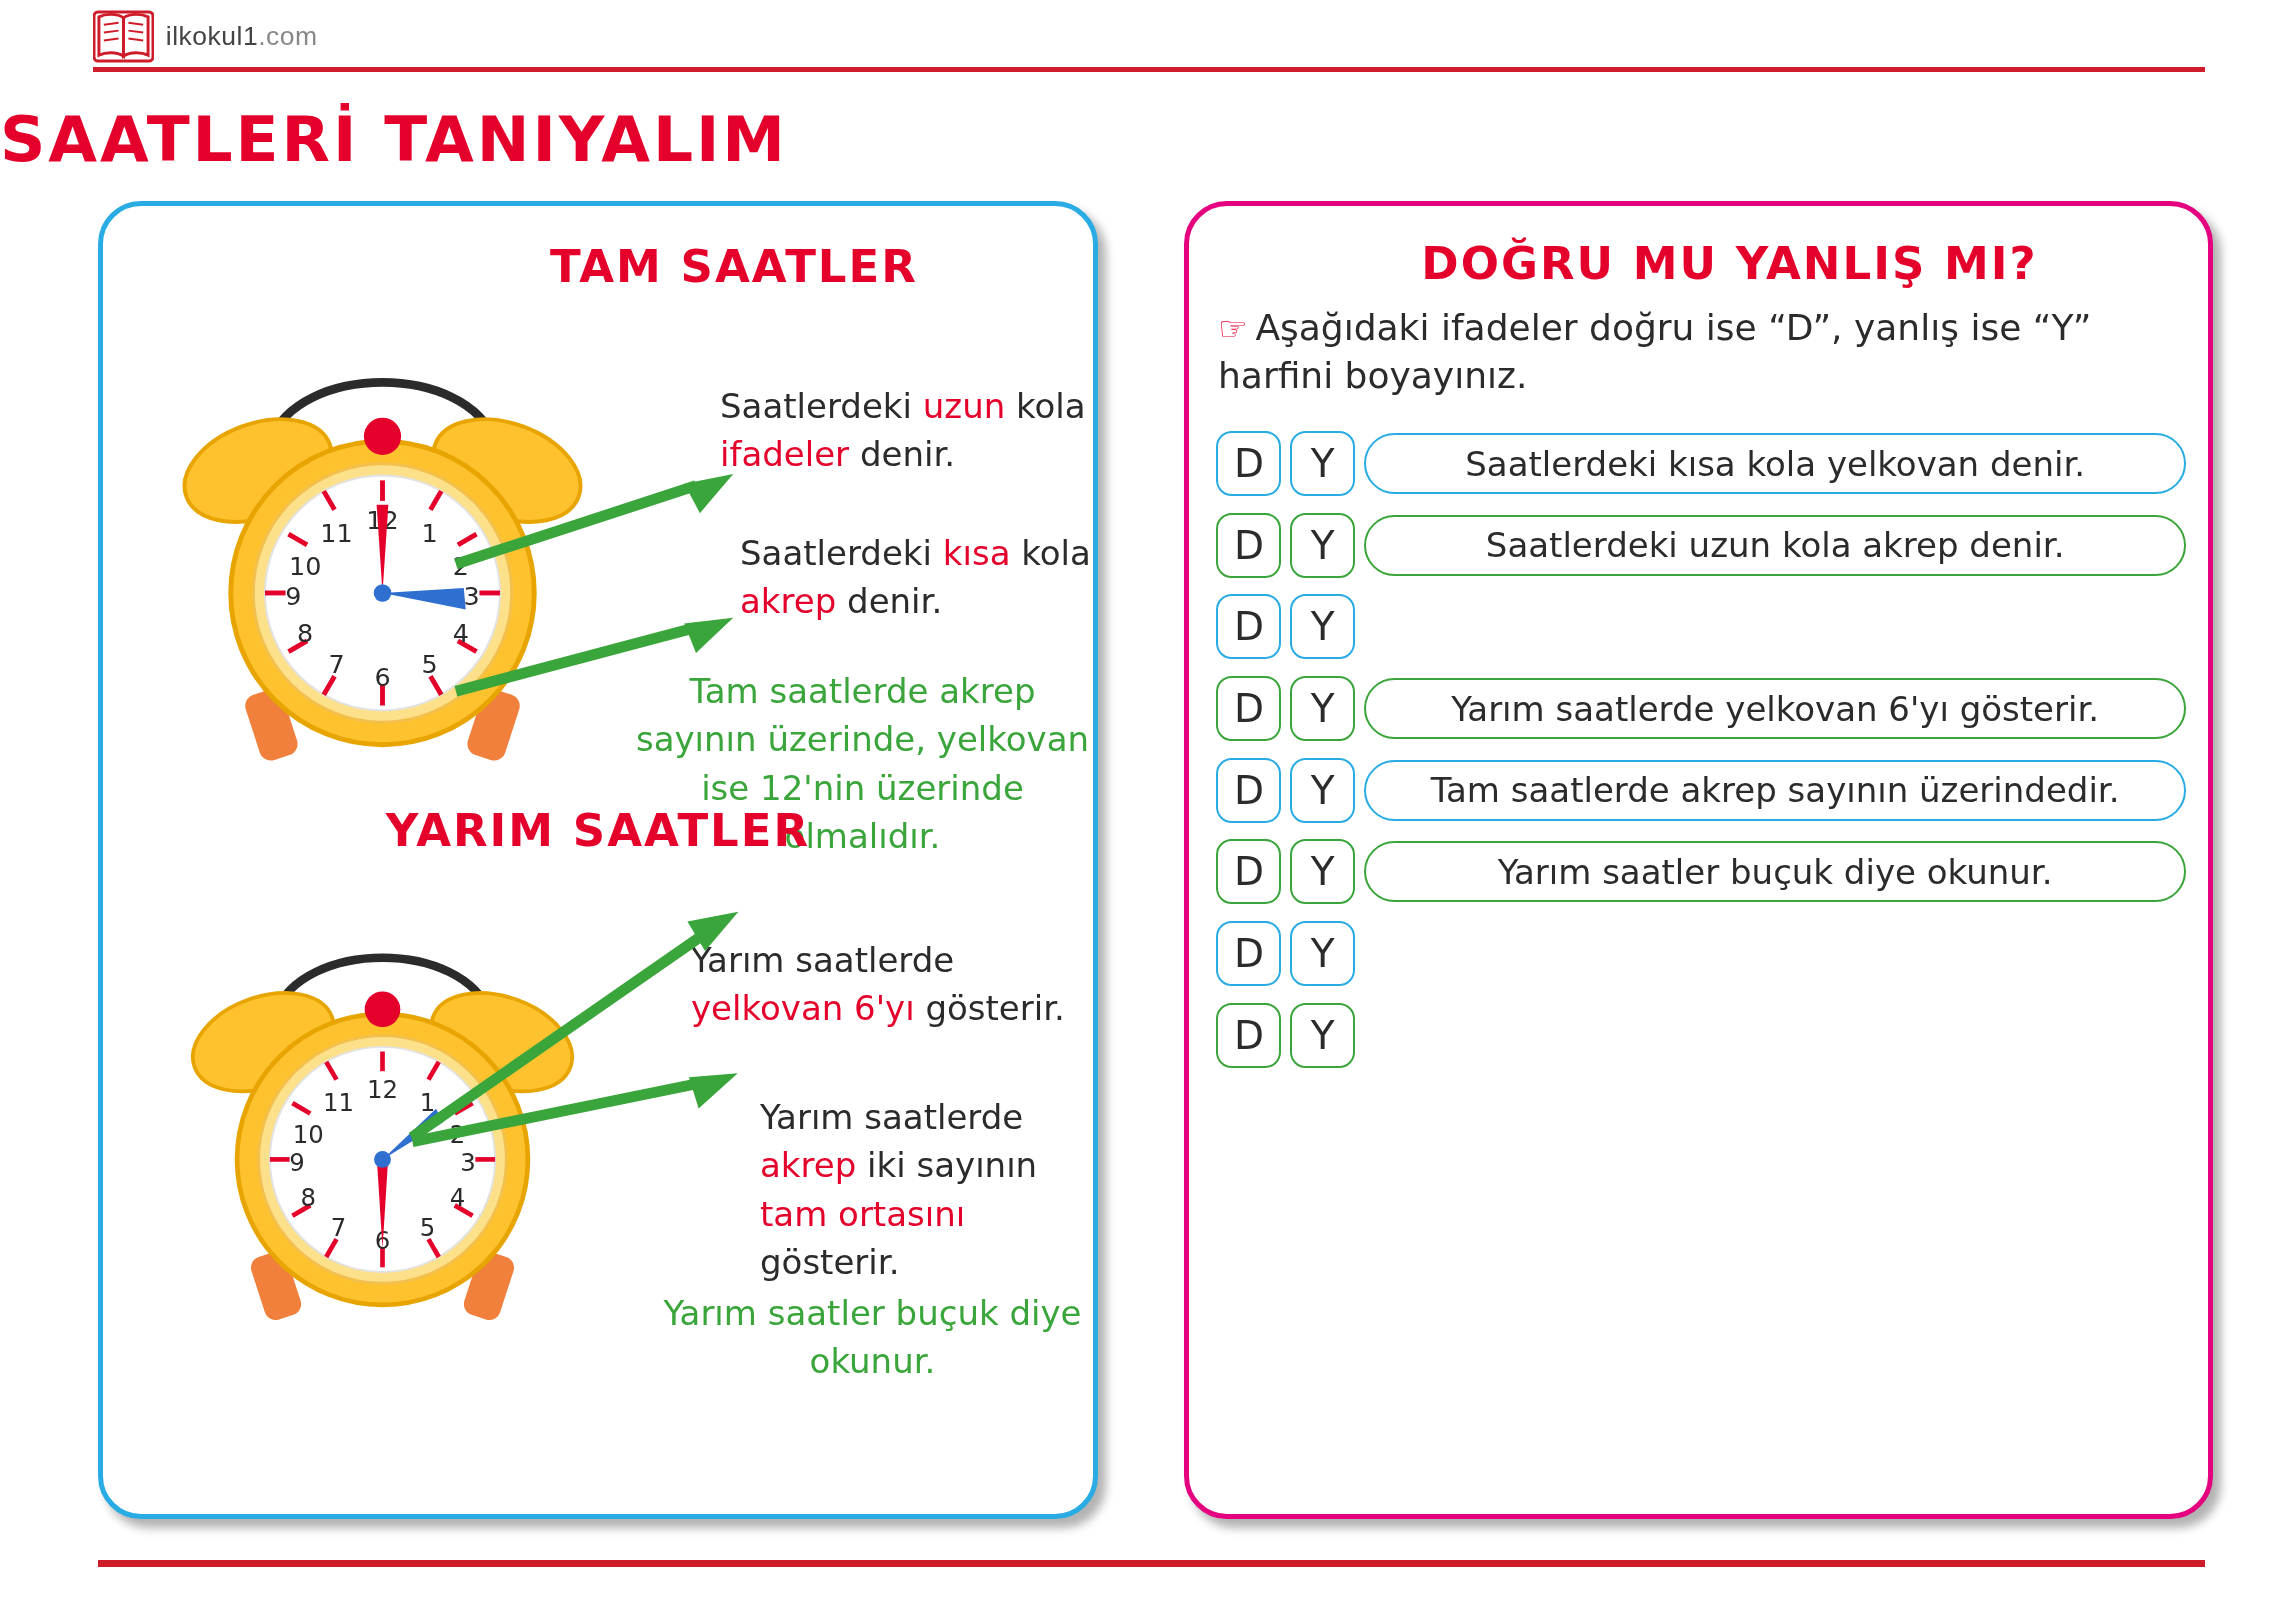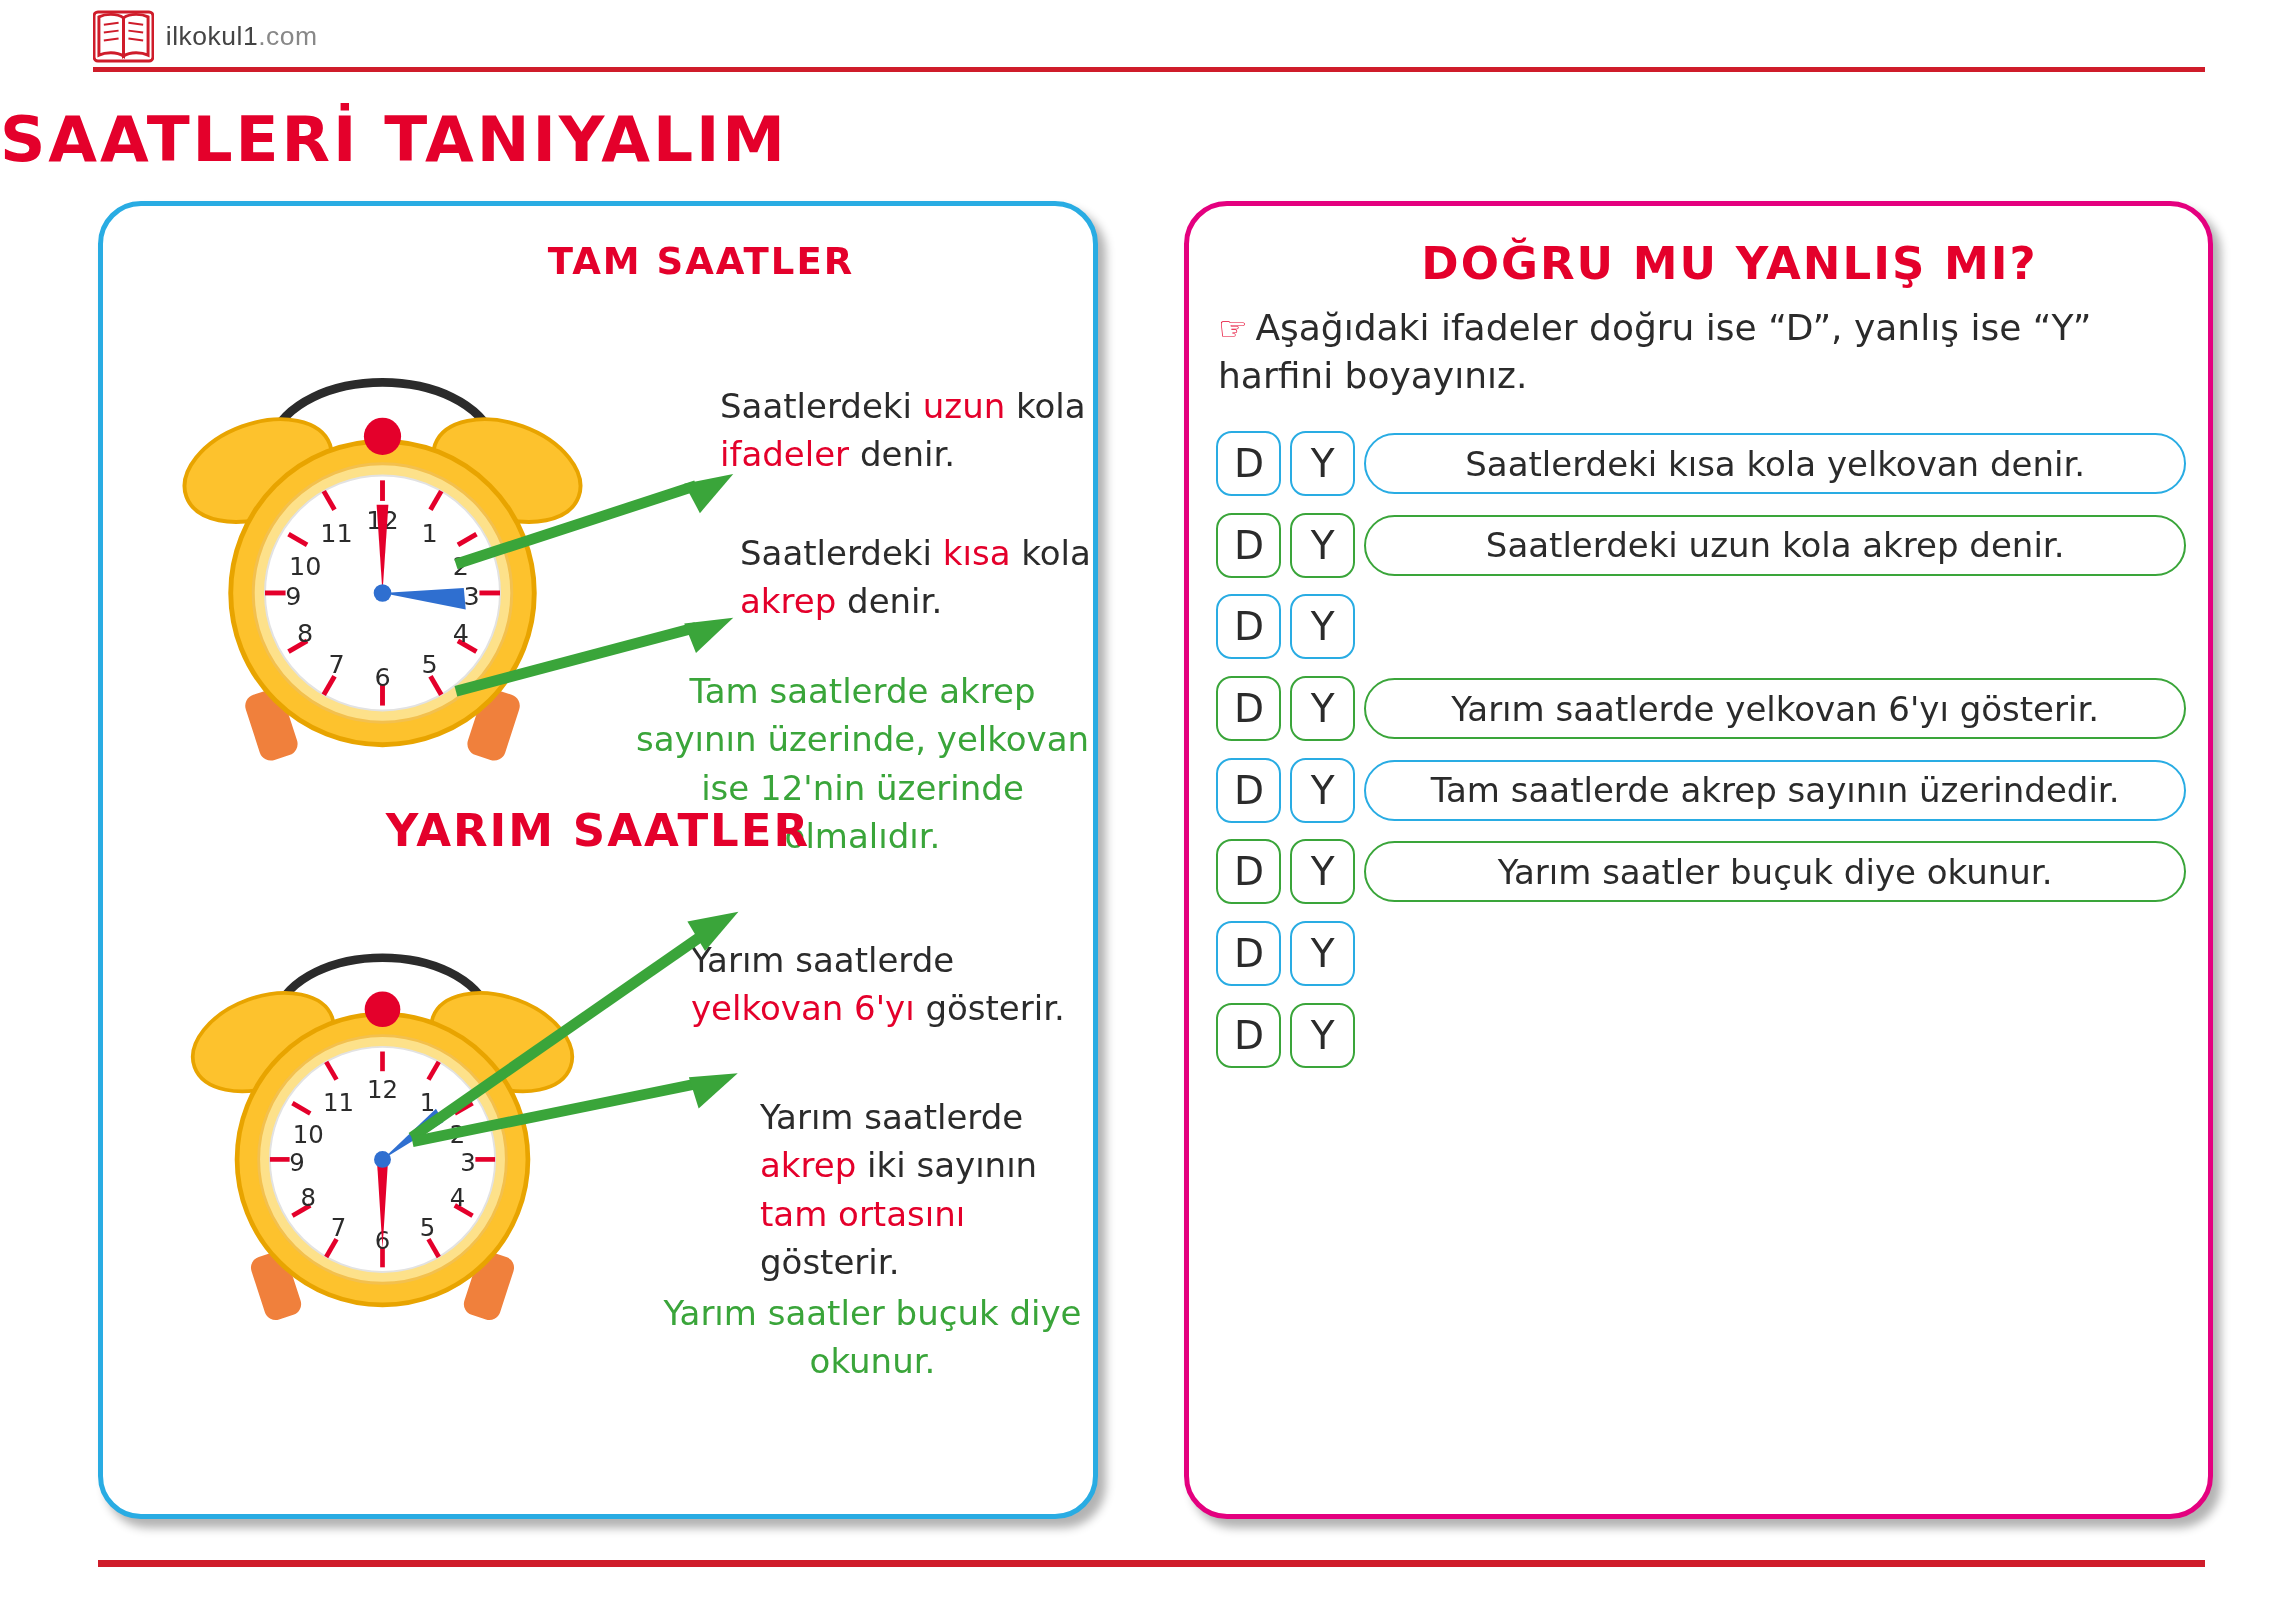--- a/index.html
+++ b/index.html
@@ -83,21 +83,22 @@
     color: #e4002b;
     font-weight: bold;
     font-family: "DejaVu Sans", sans-serif;
     letter-spacing: 2px;
   }
 
   
   .title-tam {
     position: absolute;
     left: 0; top: 34px; width: 1196px;
-    font-size: 37px;
+    font-size: 45px;
+    padding-left: 33px;
   }
   .title-yarim {
     position: absolute;
     left: 0; top: 598px; width: 990px;
     font-size: 45px;
   }
 
   .clock-top { position: absolute; left: 49px; top: 103px; }
   .clock-bot { position: absolute; left: 59px; top: 676px; }
 

